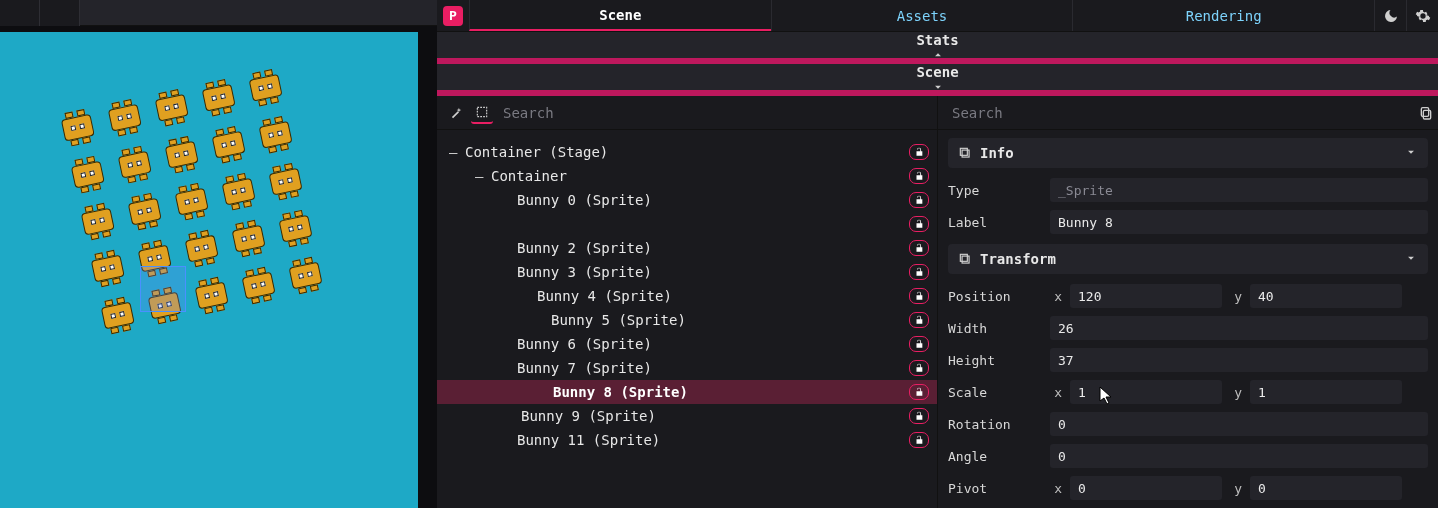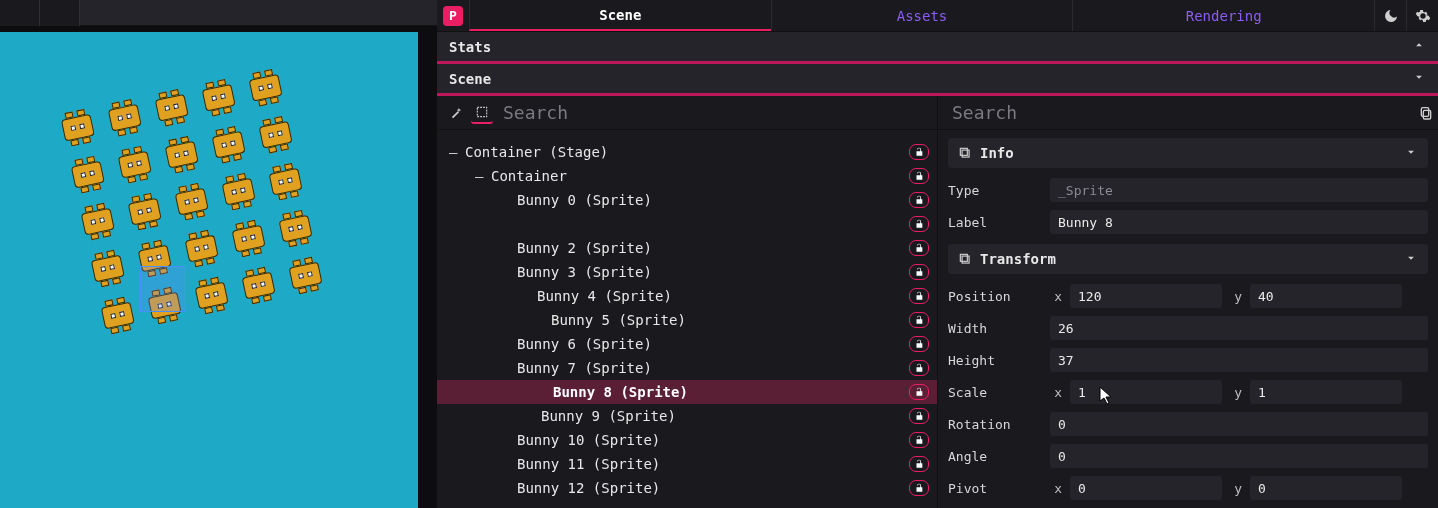--- a/index.html
+++ b/index.html
@@ -133,21 +133,21 @@
     justify-content: center;
     font-weight: bold;
     color: #fff;
     font-size: 13px;
   }
   .tab {
     flex: 1;
     display: flex;
     align-items: center;
     justify-content: center;
-    color: #8b5cf6;
+    color: #7dd3fc;
     border-left: 1px solid #2a2a30;
     cursor: pointer;
   }
   .tab.active {
     color: #fff;
     font-weight: 600;
     border-bottom: 2px solid #e91e63;
   }
   .tab-icon {
     width: 32px;
@@ -160,25 +160,26 @@
   .moon,.gear {
     width: 16px; height: 16px;
   }
 
   .section-row {
     height: 32px;
     display: flex;
     align-items: center;
     justify-content: space-between;
     padding: 0 12px;
-    border-bottom: 3px solid #be185d;
+    border-bottom: 6px solid #be185d;
     background: #24242a;
     font-weight: 700;
     color: #e8e8e8;
     cursor: pointer;
+    flex-direction: column;
   }
   .chevron {
     width: 14px; height: 14px;
     display: inline-block;
   }
 
   .scene-body {
     display: grid;
     grid-template-columns: 501px 500px;
     height: 412px;
@@ -208,21 +209,21 @@
   .tool-btn.active {
     border-bottom: 2px solid #e91e63;
   }
   .search-input {
     flex: 1;
     background: transparent;
     border: none;
     outline: none;
     color: #e8e8e8;
     font-family: inherit;
-    font-size: 18px;
+    font-size: 14px;
     padding: 4px 6px;
   }
   .search-input::placeholder { color: #7a7a82; }
 
   .tree-list {
     flex: 1;
     overflow: auto;
     padding-top: 10px;
     position: relative;
   }
@@ -751,50 +752,32 @@
             </div>
             <div class="tree-item selected" style="padding-left: 100px;">
               <span class="toggle"></span>
               <span class="txt">Bunny 8 (Sprite)</span>
               <span class="lock-pill">
                 <svg width="10" height="10" viewBox="0 0 24 24">
                   <path fill="#fff" d="M17 10V7a5 5 0 0 0-9.9-1H9a3 3 0 0 1 6 0v4H6v11h14V10z"></path>
                 </svg>
               </span>
             </div>
-            <div class="tree-item" style="padding-left: 88px; align-items: center;">
+            <div class="tree-item" style="padding-left: 68px; align-items: center;">
               <span class="toggle"></span>
               <span class="txt">Bunny 9 (Sprite)</span>
               <span class="lock-pill">
                 <svg width="10" height="10" viewBox="0 0 24 24">
                   <path fill="#fff" d="M17 10V7a5 5 0 0 0-9.9-1H9a3 3 0 0 1 6 0v4H6v11h14V10z"></path>
                 </svg>
               </span>
             </div>
             <div class="tree-item" style="padding-left: 64px;">
               <span class="toggle"></span>
-              <span class="txt">Bunny 10 (Sprite)</span>
-              <span class="lock-pill">
-                <svg width="10" height="10" viewBox="0 0 24 24">
-                  <path fill="#fff" d="M17 10V7a5 5 0 0 0-9.9-1H9a3 3 0 0 1 6 0v4H6v11h14V10z"></path>
-                </svg>
-              </span>
-            </div>
-            <div class="tree-item" style="padding-left: 64px;">
-              <span class="toggle"></span>
               <span class="txt">Bunny 11 (Sprite)</span>
-              <span class="lock-pill">
-                <svg width="10" height="10" viewBox="0 0 24 24">
-                  <path fill="#fff" d="M17 10V7a5 5 0 0 0-9.9-1H9a3 3 0 0 1 6 0v4H6v11h14V10z"></path>
-                </svg>
-              </span>
-            </div>
-            <div class="tree-item" style="padding-left: 64px;">
-              <span class="toggle"></span>
-              <span class="txt">Bunny 12 (Sprite)</span>
               <span class="lock-pill">
                 <svg width="10" height="10" viewBox="0 0 24 24">
                   <path fill="#fff" d="M17 10V7a5 5 0 0 0-9.9-1H9a3 3 0 0 1 6 0v4H6v11h14V10z"></path>
                 </svg>
               </span>
             </div>
           </div>
       </div>
 
       <div class="insp-pane">

